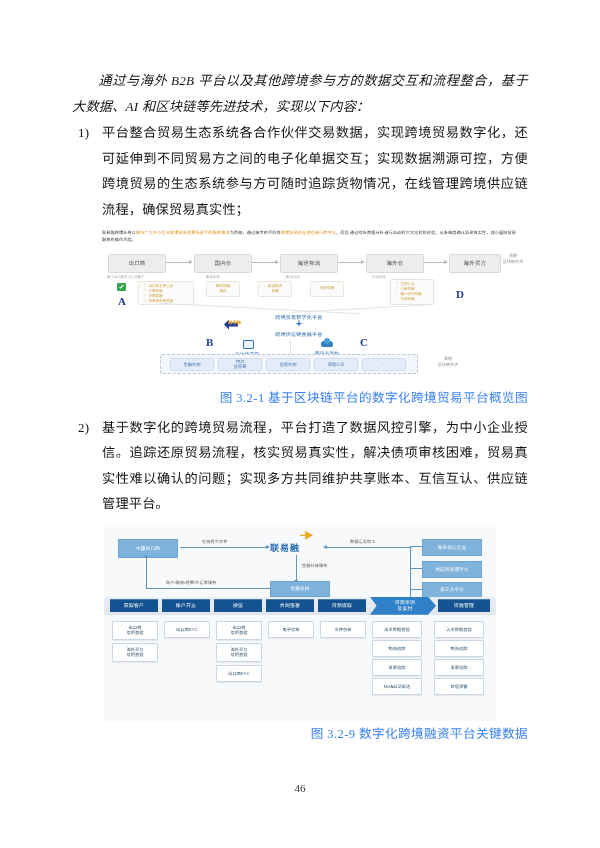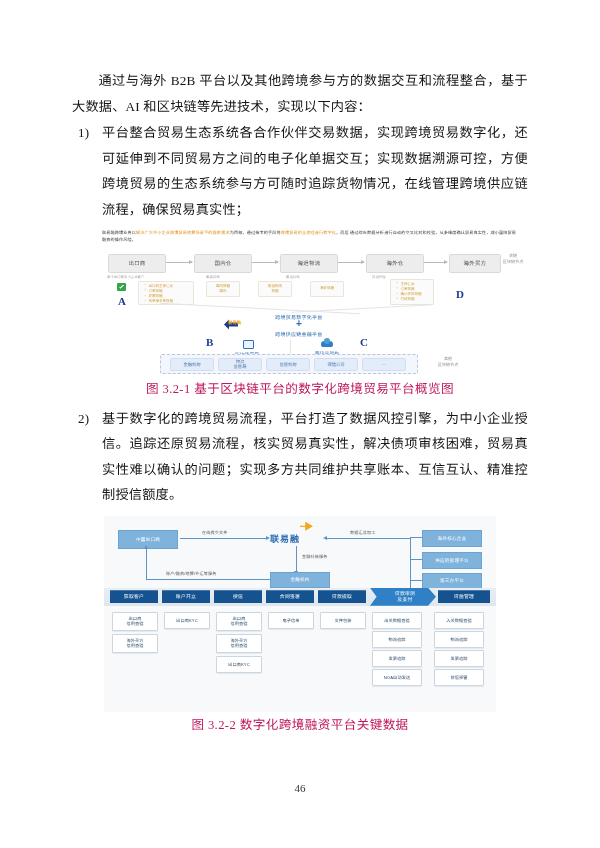--- a/index.html
+++ b/index.html
@@ -36,21 +36,21 @@
 
   
   .para {
     font-size: 13.2px;
     line-height: 25.5px;
     color: #141414;
     text-align: justify;
     letter-spacing: 0.2px;
     margin: 0 0 0 0;
   }
-  .para.indent { text-indent: 2em; }
+  .para.indent { text-indent: 2em; font-style: italic; }
 
   .list-item {
     display: flex;
     font-size: 13.2px;
     line-height: 25.5px;
     color: #141414;
     letter-spacing: 0.2px;
     margin-top: 1px;
   }
   .list-marker {
@@ -61,24 +61,24 @@
     font-size: 13px;
   }
   .list-body {
     flex: 1 1 auto;
     text-align: justify;
   }
 
   .fig-caption {
     font-size: 12.6px;
     line-height: 22px;
-    color: #be185d;
-    text-align: center;
+    color: #3b82f6;
+    text-align: right;
     letter-spacing: 0.4px;
-    margin: 6px 0 0 0;
+    margin: 15px 0 0 0;
   }
   .section-head {
     font-size: 13.4px;
     line-height: 26px;
     color: #0d0d0d;
     font-weight: bold;
     letter-spacing: 0.3px;
     margin-top: 10px;
   }
   .page-num {
@@ -519,21 +519,21 @@
 
         <div class="f-rightlabel" style="left:336px; top:106px; width:36px; white-space:pre-line;">其他
 区块链节点</div>
       </div>
     </div>
 
     <p class="fig-caption">图 3.2-1  基于区块链平台的数字化跨境贸易平台概览图</p>
 
     <div class="list-item" style="margin-top:6px;">
       <div class="list-marker">2)</div>
-      <div class="list-body">基于数字化的跨境贸易流程，平台打造了数据风控引擎，为中小企业授信。追踪还原贸易流程，核实贸易真实性，解决债项审核困难，贸易真实性难以确认的问题；实现多方共同维护共享账本、互信互认、精准控制授信额度。</div>
+      <div class="list-body">基于数字化的跨境贸易流程，平台打造了数据风控引擎，为中小企业授信。追踪还原贸易流程，核实贸易真实性，解决债项审核困难，贸易真实性难以确认的问题；实现多方共同维护共享账本、互信互认、供应链管理平台。</div>
     </div>
 
     <div class="fig2">
 
       <div class="g-box" style="left:14px; top:14px; width:58px; height:17px;">中国出口商</div>
 
       <div class="g-arrow h g-head-r" style="left:76px; top:22px; width:86px;"></div>
       <div class="g-lbl" style="left:98px; top:13px;">在线提交文件</div>
 
       <div class="g-brand-mark" style="left:196px; top:6px;"></div>
@@ -591,18 +591,18 @@
       <div class="g-card" style="left:268px; top:115px; width:48px; height:15px;">物流追踪</div>
       <div class="g-card" style="left:268px; top:134px; width:48px; height:15px;">发票追踪</div>
       <div class="g-card" style="left:268px; top:153px; width:48px; height:15px;">NOA自动发送</div>
 
       <div class="g-card" style="left:330px; top:96px;  width:48px; height:15px;">入关数据查验</div>
       <div class="g-card" style="left:330px; top:115px; width:48px; height:15px;">物流追踪</div>
       <div class="g-card" style="left:330px; top:134px; width:48px; height:15px;">发票追踪</div>
       <div class="g-card" style="left:330px; top:153px; width:48px; height:15px;">贷后预警</div>
     </div>
 
-    <p class="fig-caption" style="margin-top:2px;">图  3.2-2  数字化跨境融资平台关键数据</p>
+    <p class="fig-caption" style="margin-top:2px;">图  3.2-9  数字化跨境融资平台关键数据</p>
 
   </div>
 
   <div class="page-num">46</div>
 </div>
 
 </body></html>

